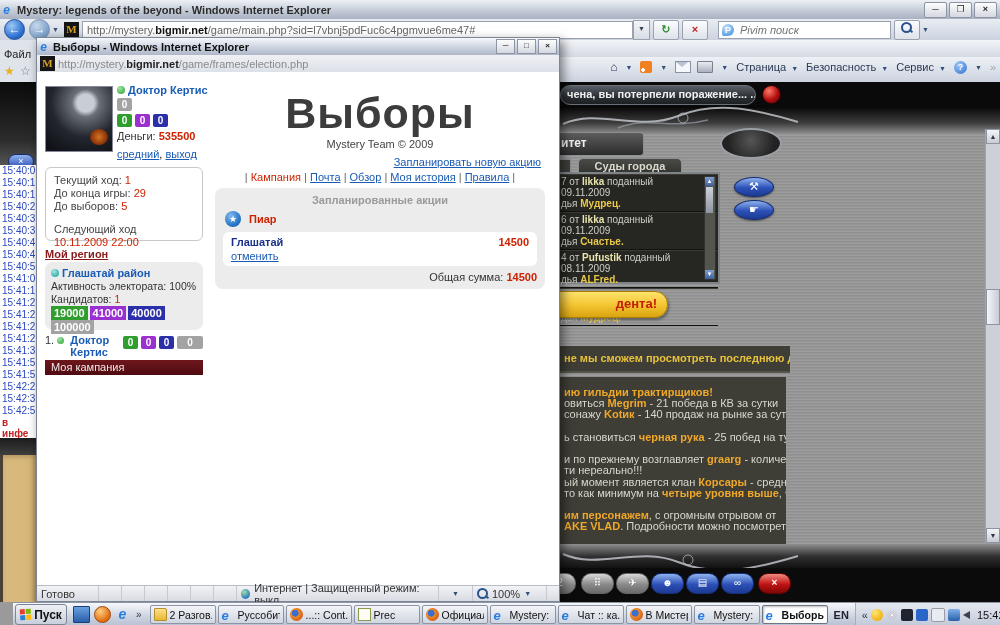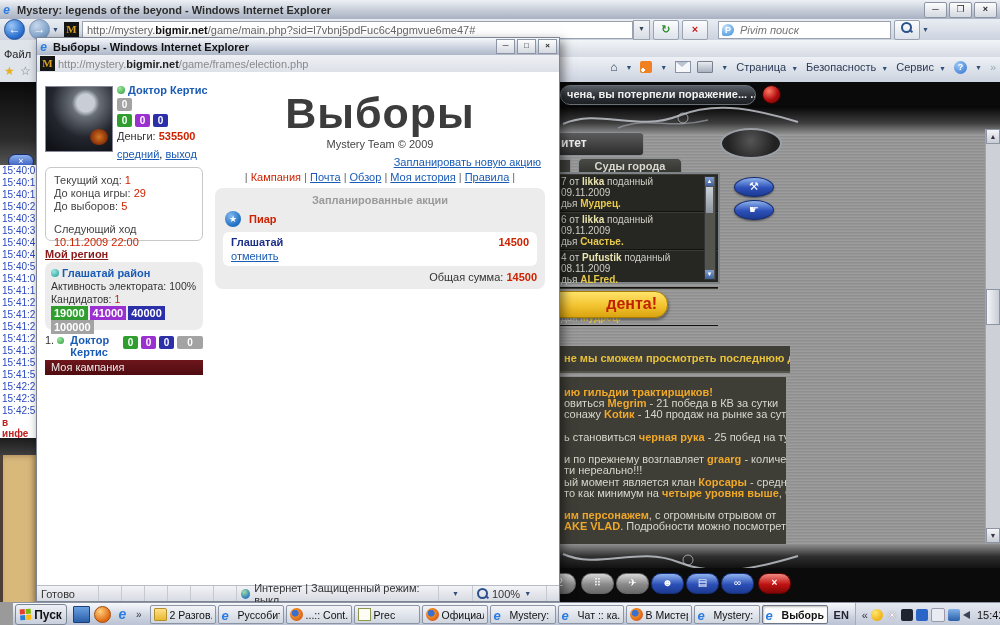--- a/index.html
+++ b/index.html
@@ -81,21 +81,21 @@
   #gp-cscroll{position:absolute;right:2px;top:2px;width:10px;height:102px;background:#555550;border:1px solid #333;}
   #gp-cscroll .thumb{position:absolute;left:1px;top:10px;width:7px;height:26px;background:linear-gradient(#cdd3da,#8d95a0);}
   .c-arr{position:absolute;left:0px;width:9px;height:9px;background:linear-gradient(#7f9fd0,#3d5f9a);color:#fff;font-size:6px;text-align:center;line-height:9px;}
   .oval-btn{position:absolute;width:38px;height:18px;border-radius:50%;
     background:linear-gradient(#8fb2ee,#2c50b8 55%,#1b3a90);border:1px solid #142c70;
     color:#fff;text-align:center;line-height:17px;font-size:11px;box-shadow:0 1px 2px rgba(0,0,0,.5);}
   #gp-btn-hammer{left:176px;top:95px;}
   #gp-btn-hand{left:176px;top:118px;}
   #gp-president{position:absolute;left:-14px;top:209px;width:112px;height:25px;border-radius:13px;
     background:linear-gradient(#ffe36a,#f3c330 55%,#d9a410);border:1px solid #a87f00;
-    color:#c22000;font-weight:bold;font-size:16px;line-height:24px;text-align:right;padding-right:10px;
+    color:#c22000;font-weight:bold;font-size:13px;line-height:24px;text-align:right;padding-right:10px;
     box-shadow:1px 2px 3px rgba(0,0,0,.4);}
   #gp-duel{position:absolute;left:2px;top:264px;width:226px;height:25px;background:#3e3d36;border-bottom:2px solid #56554c;
     color:#e8c23a;font-weight:bold;font-size:11px;line-height:24px;padding-left:4px;white-space:nowrap;overflow:hidden;}
   #gp-news{position:absolute;left:2px;top:295px;width:226px;height:177px;background:#3e3d36;
     color:#d8d8cd;font-size:11px;padding:10px 0 0 4px;box-sizing:border-box;}
   .nl{height:11.2px;line-height:11.2px;white-space:nowrap;overflow:hidden;}
   .hl{color:#f0a828;}
   .hl2{color:#fff;}
   #gp-scrollbar{position:absolute;right:0;top:47px;width:14px;height:414px;background:#cdd0d6;border-left:1px solid #9aa;}
   .sb-btn{position:absolute;left:0;width:14px;height:15px;background:linear-gradient(#f4f5f8,#c8ccd4);border:1px solid #8d94a4;

